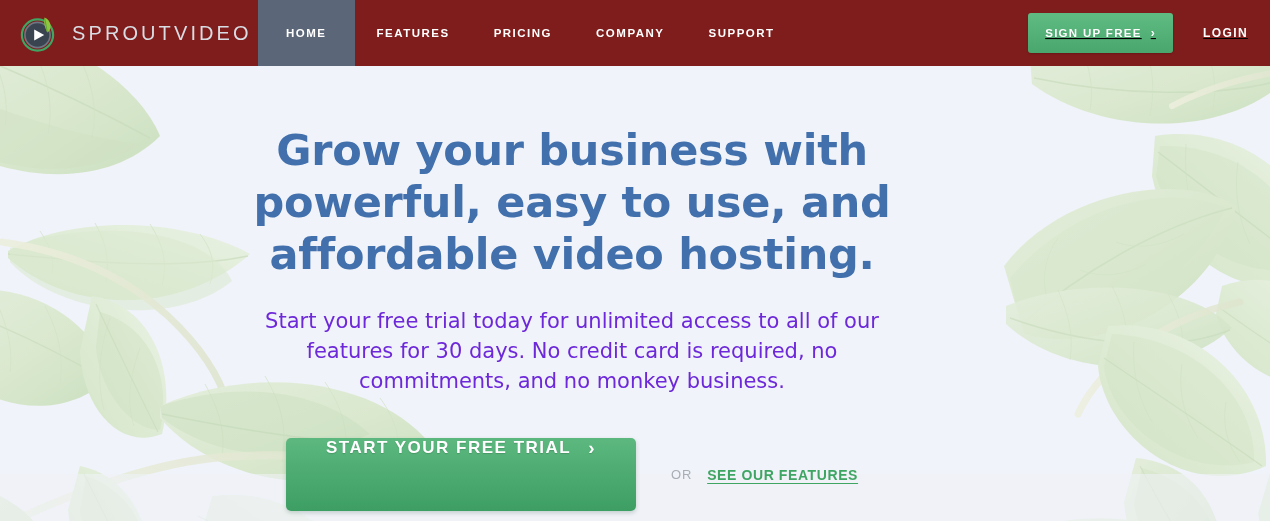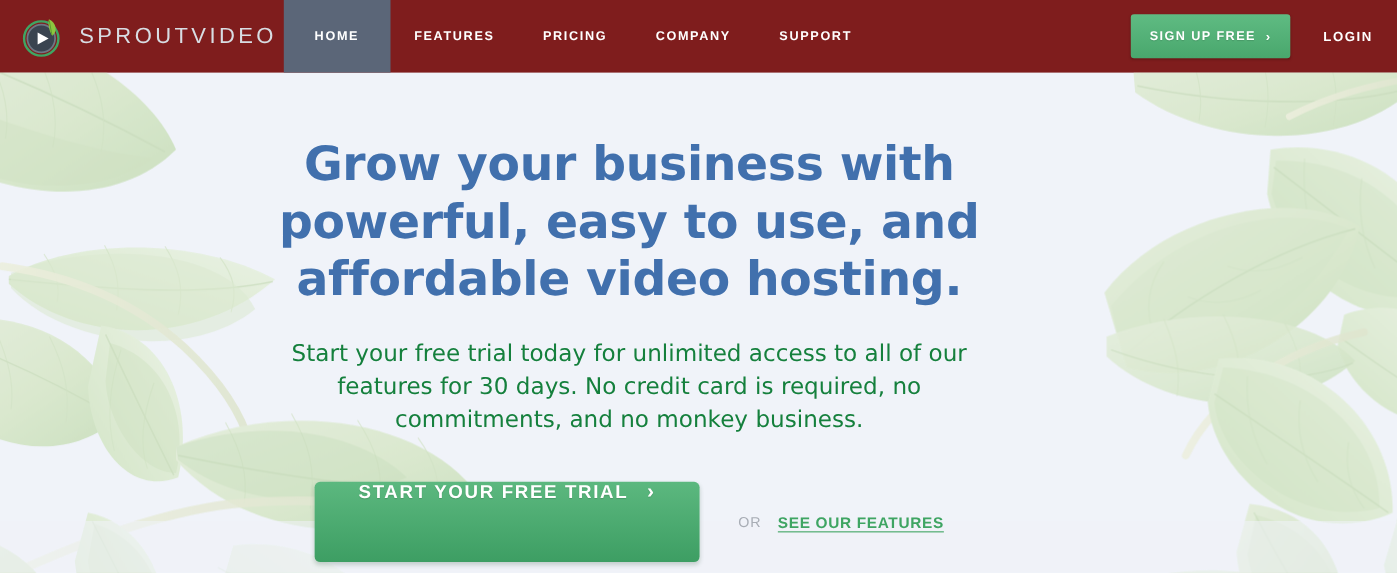--- a/index.html
+++ b/index.html
@@ -81,20 +81,21 @@
   }
   .nav-item.first { padding: 0 28px; }
   .nav-item.active { background: #5b6678; }
 
   .header-right {
     margin-left: auto;
     display: flex;
     align-items: center;
     padding-right: 22px;
     gap: 0px;
+    text-decoration: underline;
   }
 
   .signup-btn {
     background: linear-gradient(to bottom, #5fbb82 0%, #49a76d 100%);
     border: none;
     border-radius: 3px;
     color: #ffffff;
     font-size: 11.5px;
     font-weight: bold;
     letter-spacing: 1.3px;
@@ -153,21 +154,21 @@
     line-height: 52px;
     font-weight: 600;
     font-family: "DejaVu Sans", sans-serif;
     letter-spacing: -0.3px;
     max-width: 830px;
     margin: 0 auto;
   }
 
   .subhead {
     margin: 26px auto 16px;
-    color: #15803d;
+    color: #6d28d9;
     font-size: 21px;
     line-height: 30px;
     font-weight: 400;
     font-family: "DejaVu Sans", sans-serif;
     max-width: 680px;
   }
 
   .cta-row {
     margin-top: 42px;
     display: flex;

